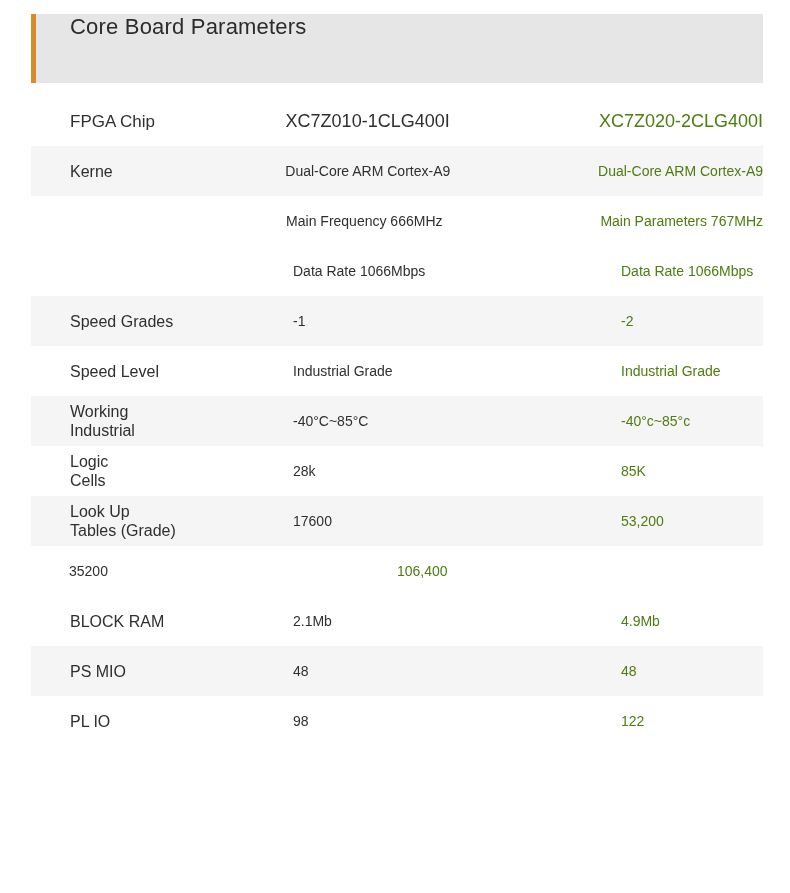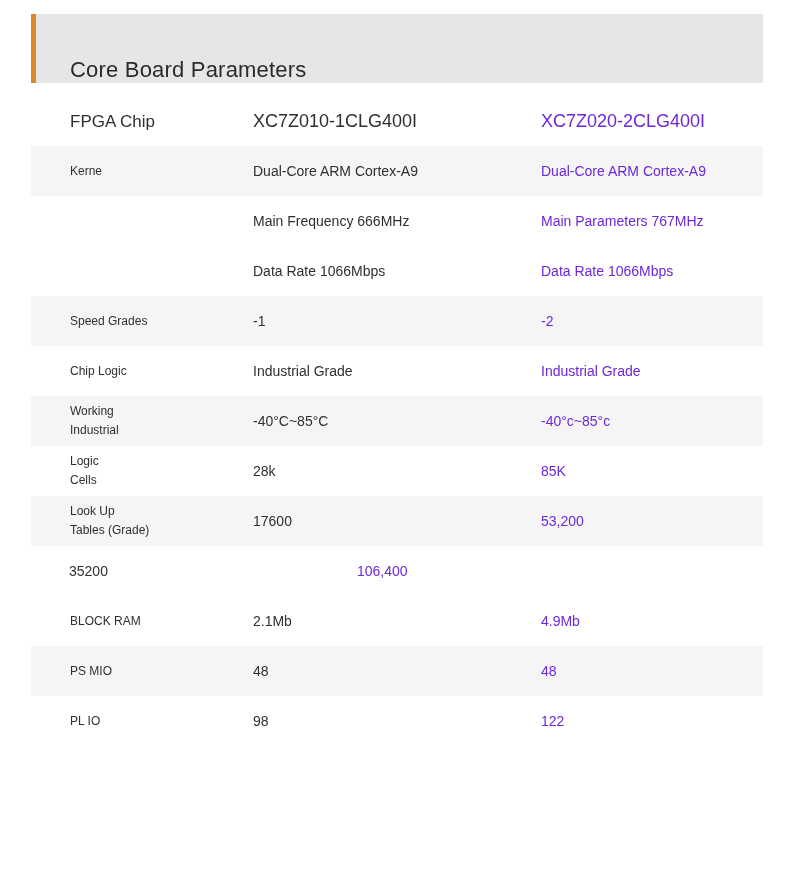--- a/index.html
+++ b/index.html
@@ -23,21 +23,21 @@
 
   
   .section-header {
     position: absolute;
     left: 31px;
     top: 14px;
     width: 732px;
     height: 69px;
     background: #e6e6e6;
     display: flex;
-    align-items: flex-end;
+    align-items: flex-start;
     box-sizing: border-box;
   }
   .accent-bar {
     position: absolute;
     left: 0;
     top: 0;
     width: 5px;
     height: 69px;
     background: #d98b2b;
   }
@@ -56,50 +56,51 @@
     left: 31px;
     top: 96px;
     width: 732px;
   }
   .spec-row {
     position: relative;
     height: 50px;
     display: flex;
     align-items: center;
     box-sizing: border-box;
+    gap: 40px;
   }
   .spec-row.stripe {
     background: #f5f5f5;
   }
   .spec-row.plain {
     background: #ffffff;
   }
 
   .cell-label {
     width: 184px;
     padding-left: 39px;
     box-sizing: border-box;
-    font-size: 12px;
+    font-size: 16px;
     line-height: 19px;
     color: #2f2f2f;
     white-space: pre-line;
   }
   .cell-v1 {
     width: 288px;
     font-size: 14px;
     line-height: 18px;
     color: #2f2f2f;
     white-space: nowrap;
     margin-left: 38px;
   }
   .cell-v2 {
     flex: 1;
     font-size: 14px;
     line-height: 18px;
-    color: #6d28d9;
+    color: #4d7c0f;
     white-space: nowrap;
   }
 
   
   .spec-row.lead .cell-label {
     font-size: 17px;
   }
   .spec-row.lead .cell-v1,
   .spec-row.lead .cell-v2 {
     font-size: 18px;
@@ -135,21 +136,21 @@
         <div class="cell-label"></div>
         <div class="cell-v1">Data Rate 1066Mbps</div>
         <div class="cell-v2">Data Rate 1066Mbps</div>
       </div>
       <div class="spec-row stripe">
         <div class="cell-label">Speed Grades</div>
         <div class="cell-v1">-1</div>
         <div class="cell-v2">-2</div>
       </div>
       <div class="spec-row plain">
-        <div class="cell-label">Chip Logic</div>
+        <div class="cell-label">Speed Level</div>
         <div class="cell-v1">Industrial Grade</div>
         <div class="cell-v2">Industrial Grade</div>
       </div>
       <div class="spec-row stripe">
         <div class="cell-label">Working
 Industrial</div>
         <div class="cell-v1">-40°C~85°C</div>
         <div class="cell-v2">-40°c~85°c</div>
       </div>
       <div class="spec-row plain">

